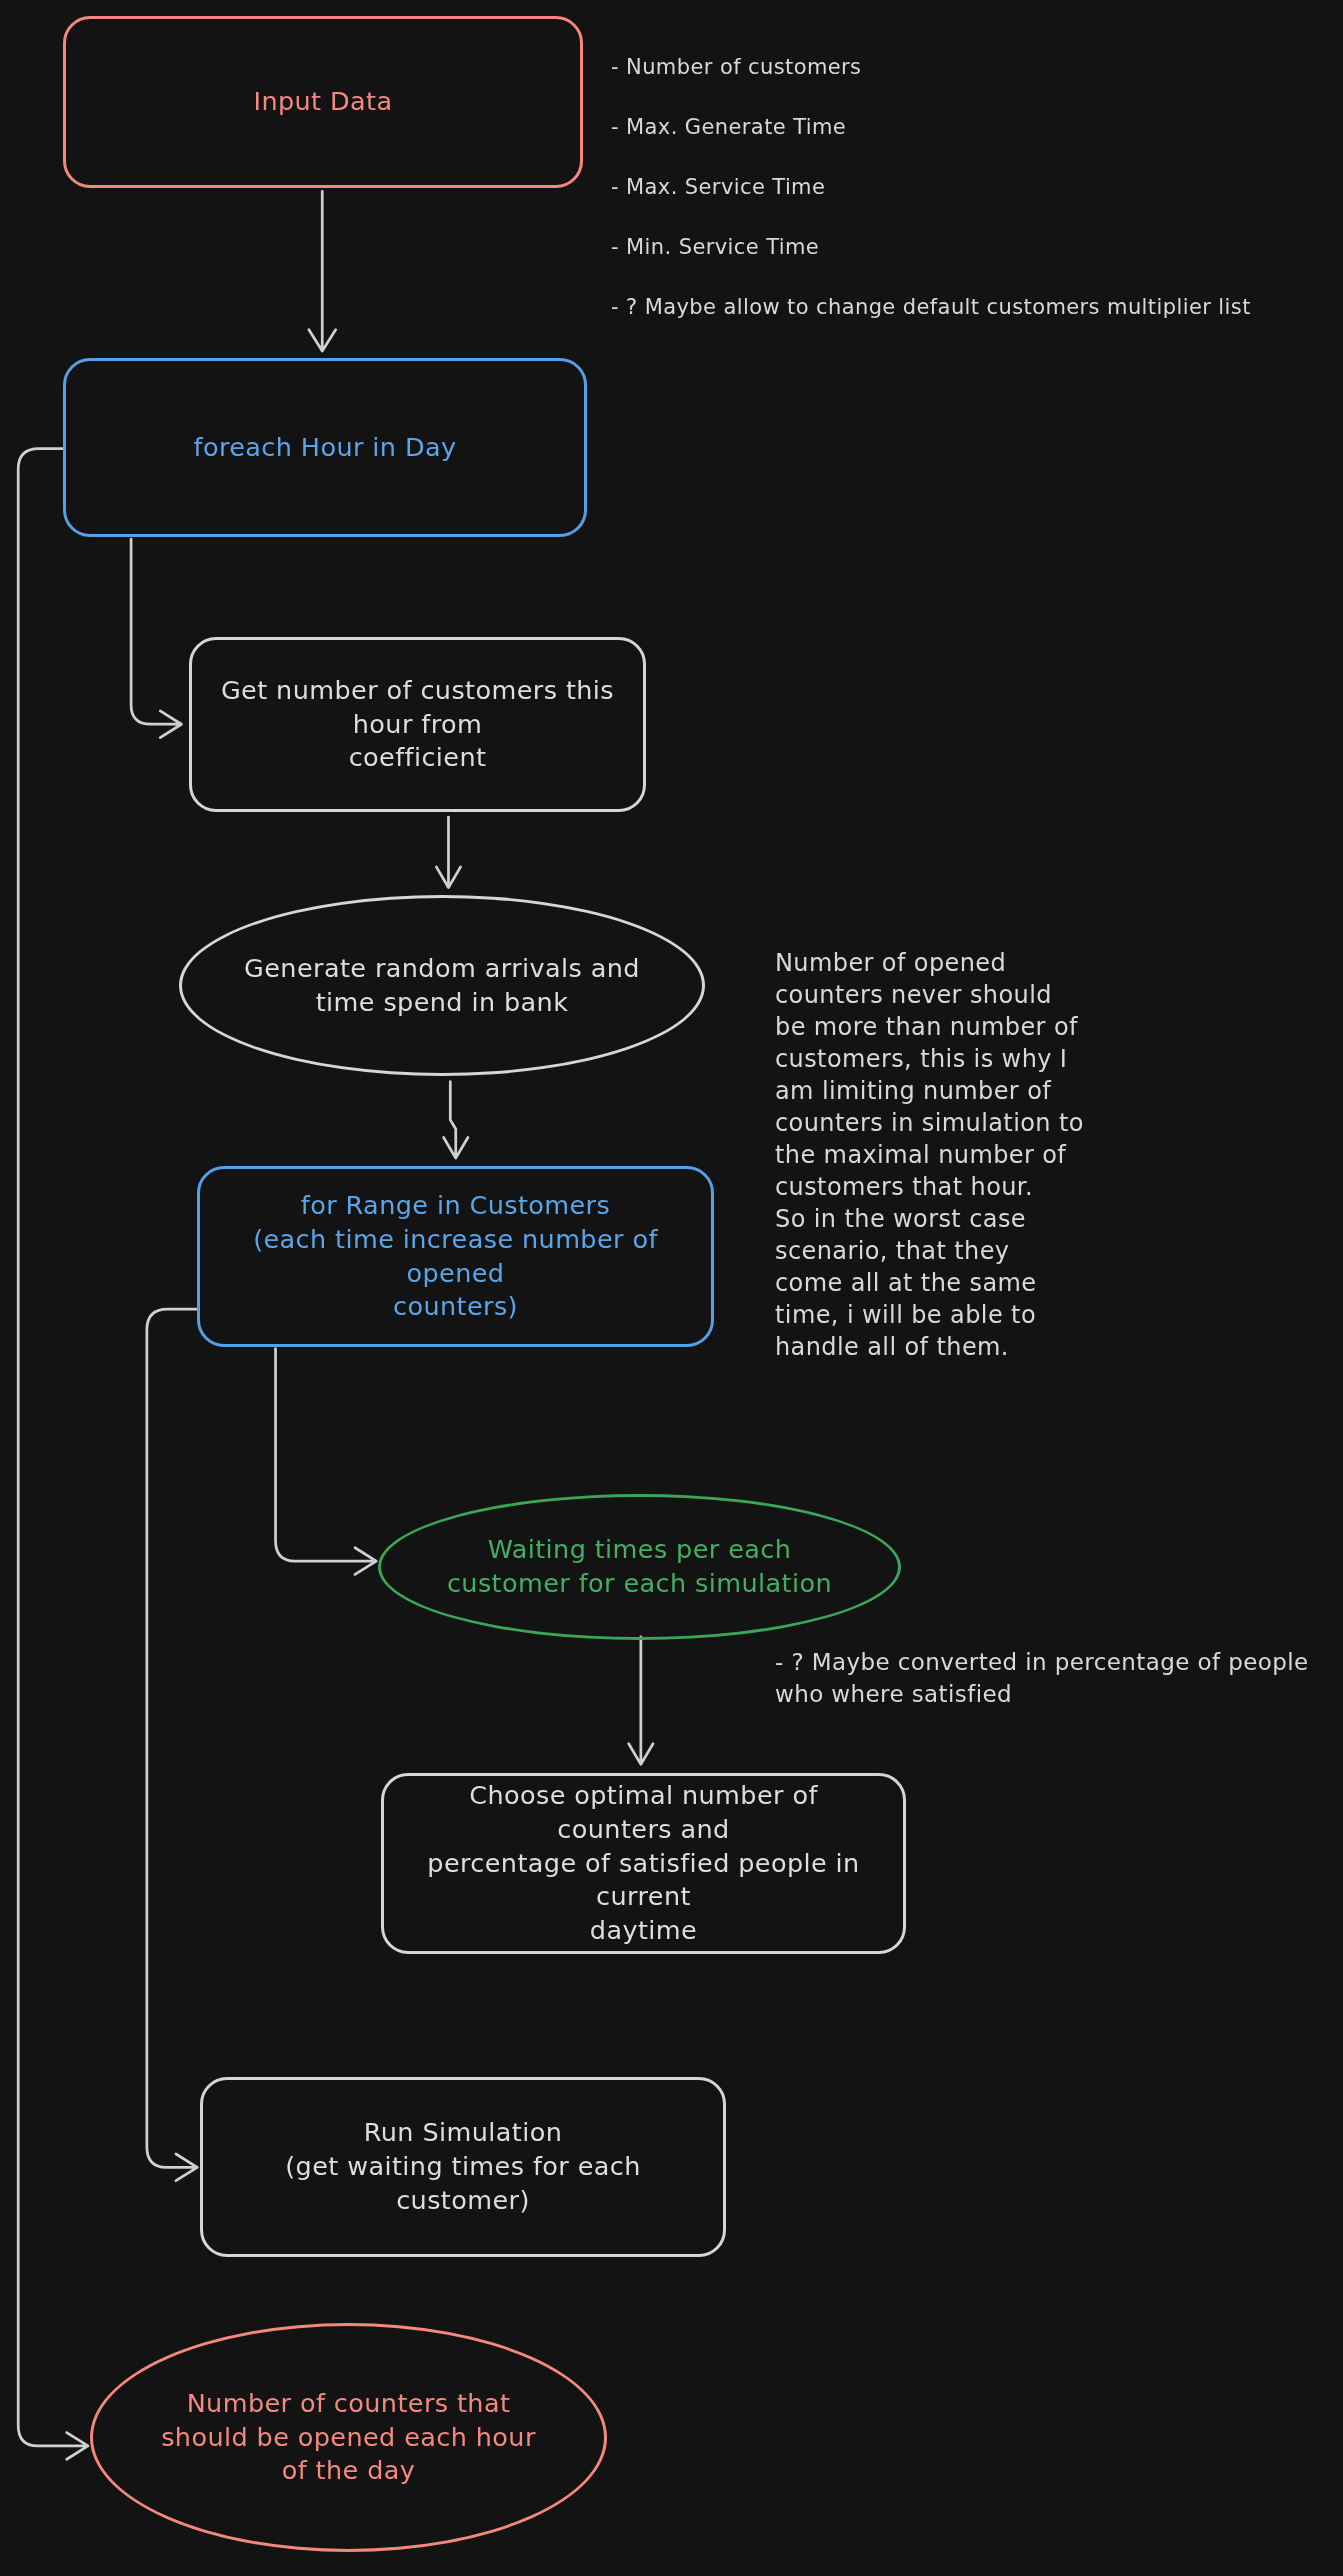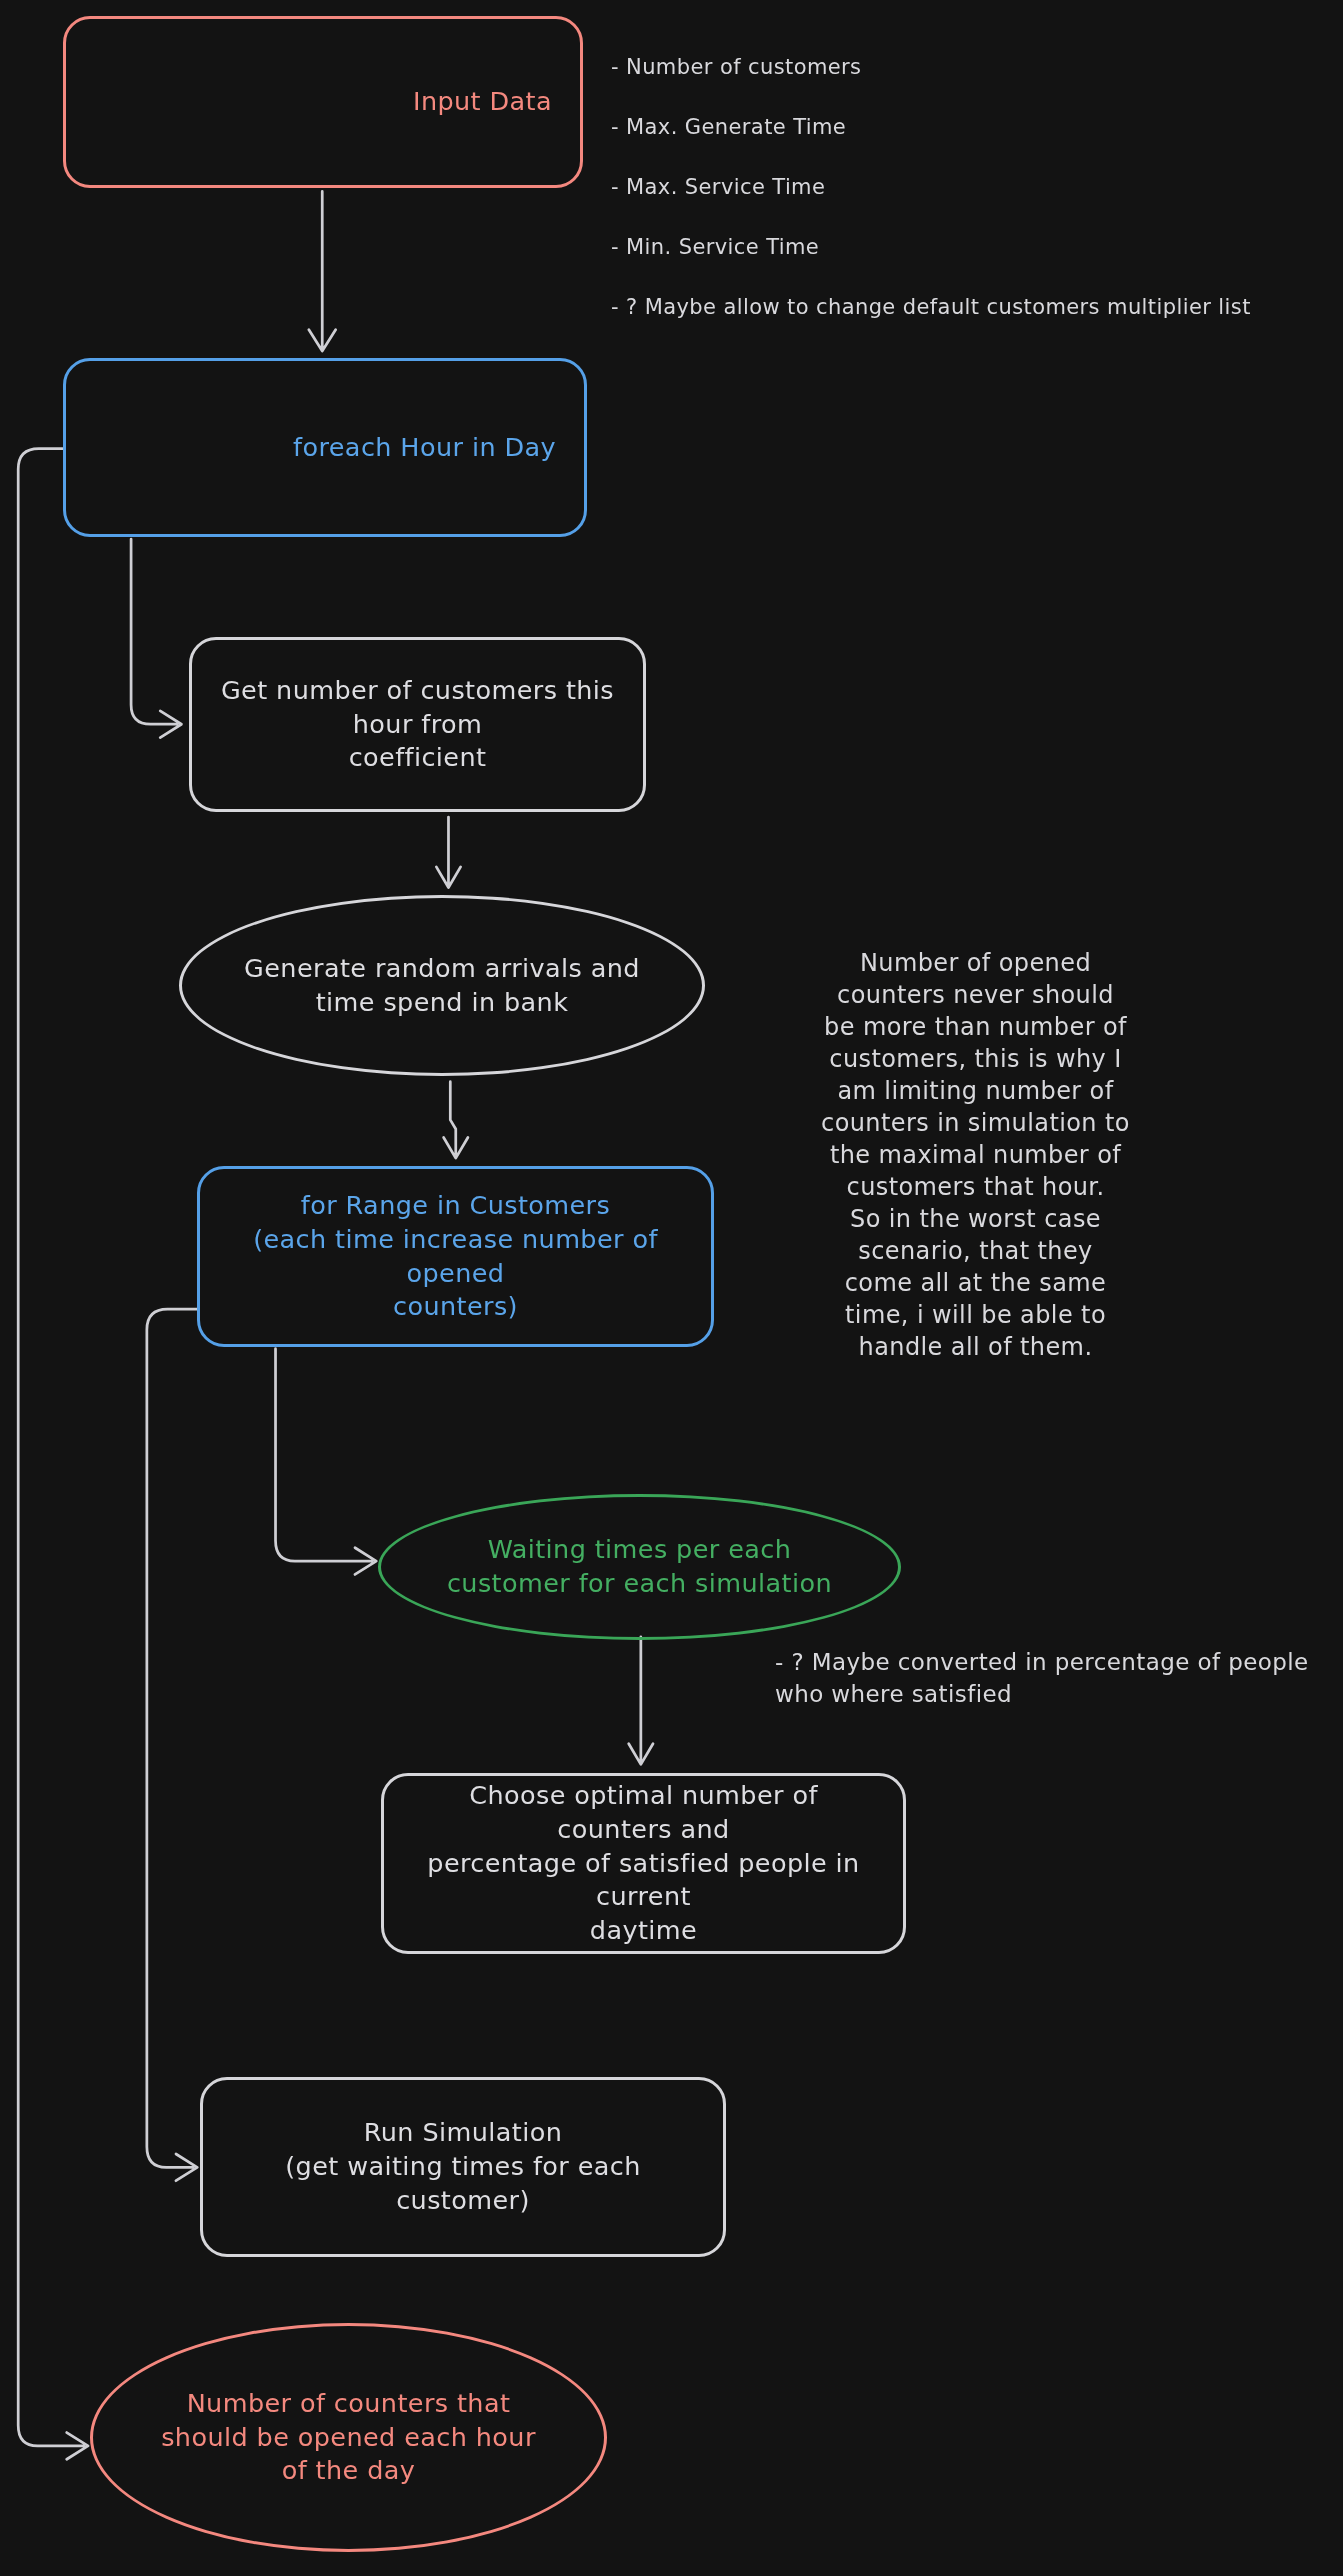--- a/index.html
+++ b/index.html
@@ -35,21 +35,21 @@
     align-items: center;
     justify-content: center;
     text-align: center;
     white-space: pre-line;
     font-size: 25.5px;
     line-height: 1.33;
     letter-spacing: 0.4px;
     padding: 0 28px;
     background: transparent;
   }
-  .rect    { border-radius: 27px; justify-content: flex-end; }
+  .rect    { border-radius: 27px; }
   .ellipse { border-radius: 50%; padding: 0 42px; }
   .stroke-red   { border: 3px solid #f4887f; color: #f4897f; }
   .stroke-blue  { border: 3px solid #55a0e8; color: #5ba5ea; }
   .stroke-green { border: 3.6px solid #3aa658; color: #44af62; }
   .stroke-white { border: 3px solid #d6d6da; color: #dedee2; }
   .annotation {
     position: absolute;
     color: #d9d9dd;
     white-space: pre-line;
     letter-spacing: 0.4px;
@@ -129,21 +129,21 @@
   </div>
 
   <div class="annotation annotation-list" style="left:611px; top:22px; width:716px;">
     <span class="note-line">- Number of customers</span>
     <span class="note-line">- Max. Generate Time</span>
     <span class="note-line">- Max. Service Time</span>
     <span class="note-line">- Min. Service Time</span>
     <span class="note-line">- ? Maybe allow to change default customers multiplier list</span>
   </div>
 
-  <div class="annotation annotation-para" style="left:775px; top:947px; width:401px;text-align:center;">Number of opened
+  <div class="annotation annotation-para" style="left:775px; top:947px; width:401px;">Number of opened
 counters never should
 be more than number of
 customers, this is why I
 am limiting number of
 counters in simulation to
 the maximal number of
 customers that hour.
 So in the worst case
 scenario, that they
 come all at the same

